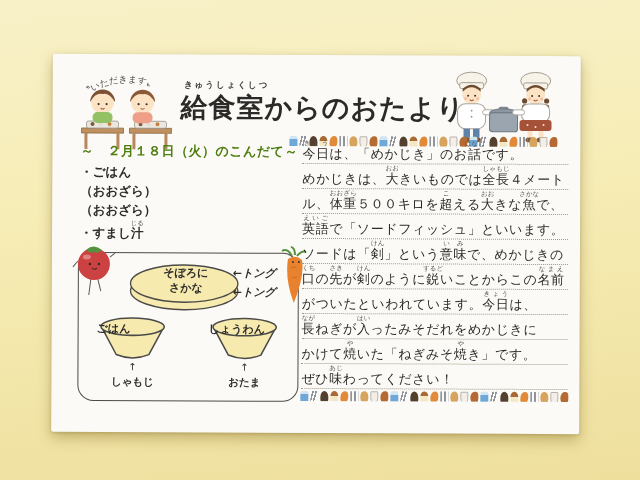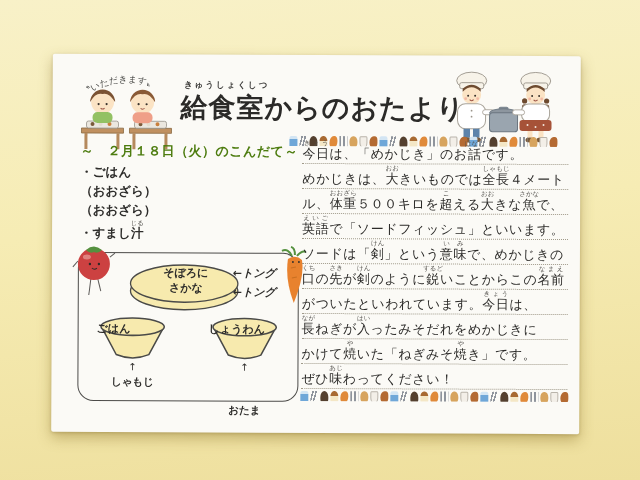--- a/index.html
+++ b/index.html
@@ -51,21 +51,21 @@
   .bowl-svg{position:absolute;width:72px;height:48px;}
   .bowl-rice{left:18px;top:62px;} .bowl-soup{left:130px;top:62px;}
   .bowl-label{position:absolute;width:72px;text-align:left;font-size:11px;
     font-weight:700;color:#2e2d2b;}
   .bowl-label-rice{left:18px;top:68px;} .bowl-label-soup{left:130px;top:68px;}
   .utensil-arrow{position:absolute;width:72px;text-align:center;font-size:10px;
     top:108px;color:#2e2d2b;}
   .arrow-rice{left:18px;} .arrow-soup{left:130px;}
   .utensil-label{position:absolute;width:72px;text-align:center;font-size:10.5px;
     font-weight:700;top:122px;color:#2e2d2b;}
-  .utensil-rice{left:18px;text-align:center;} .utensil-soup{left:130px;margin-top:28px;}
+  .utensil-rice{left:18px;text-align:center;} .utensil-soup{left:130px;}
   
   .article{position:absolute;left:250px;top:84px;width:266px;}
   .a-line{height:24px;line-height:27px;font-size:13px;letter-spacing:.6px;
     border-bottom:1px dotted #a09a8a;white-space:nowrap;overflow:visible;color:#2c2b29;}
 </style>
 </head>
 <body>
 
 <div class="photo">
   <div class="paper">

